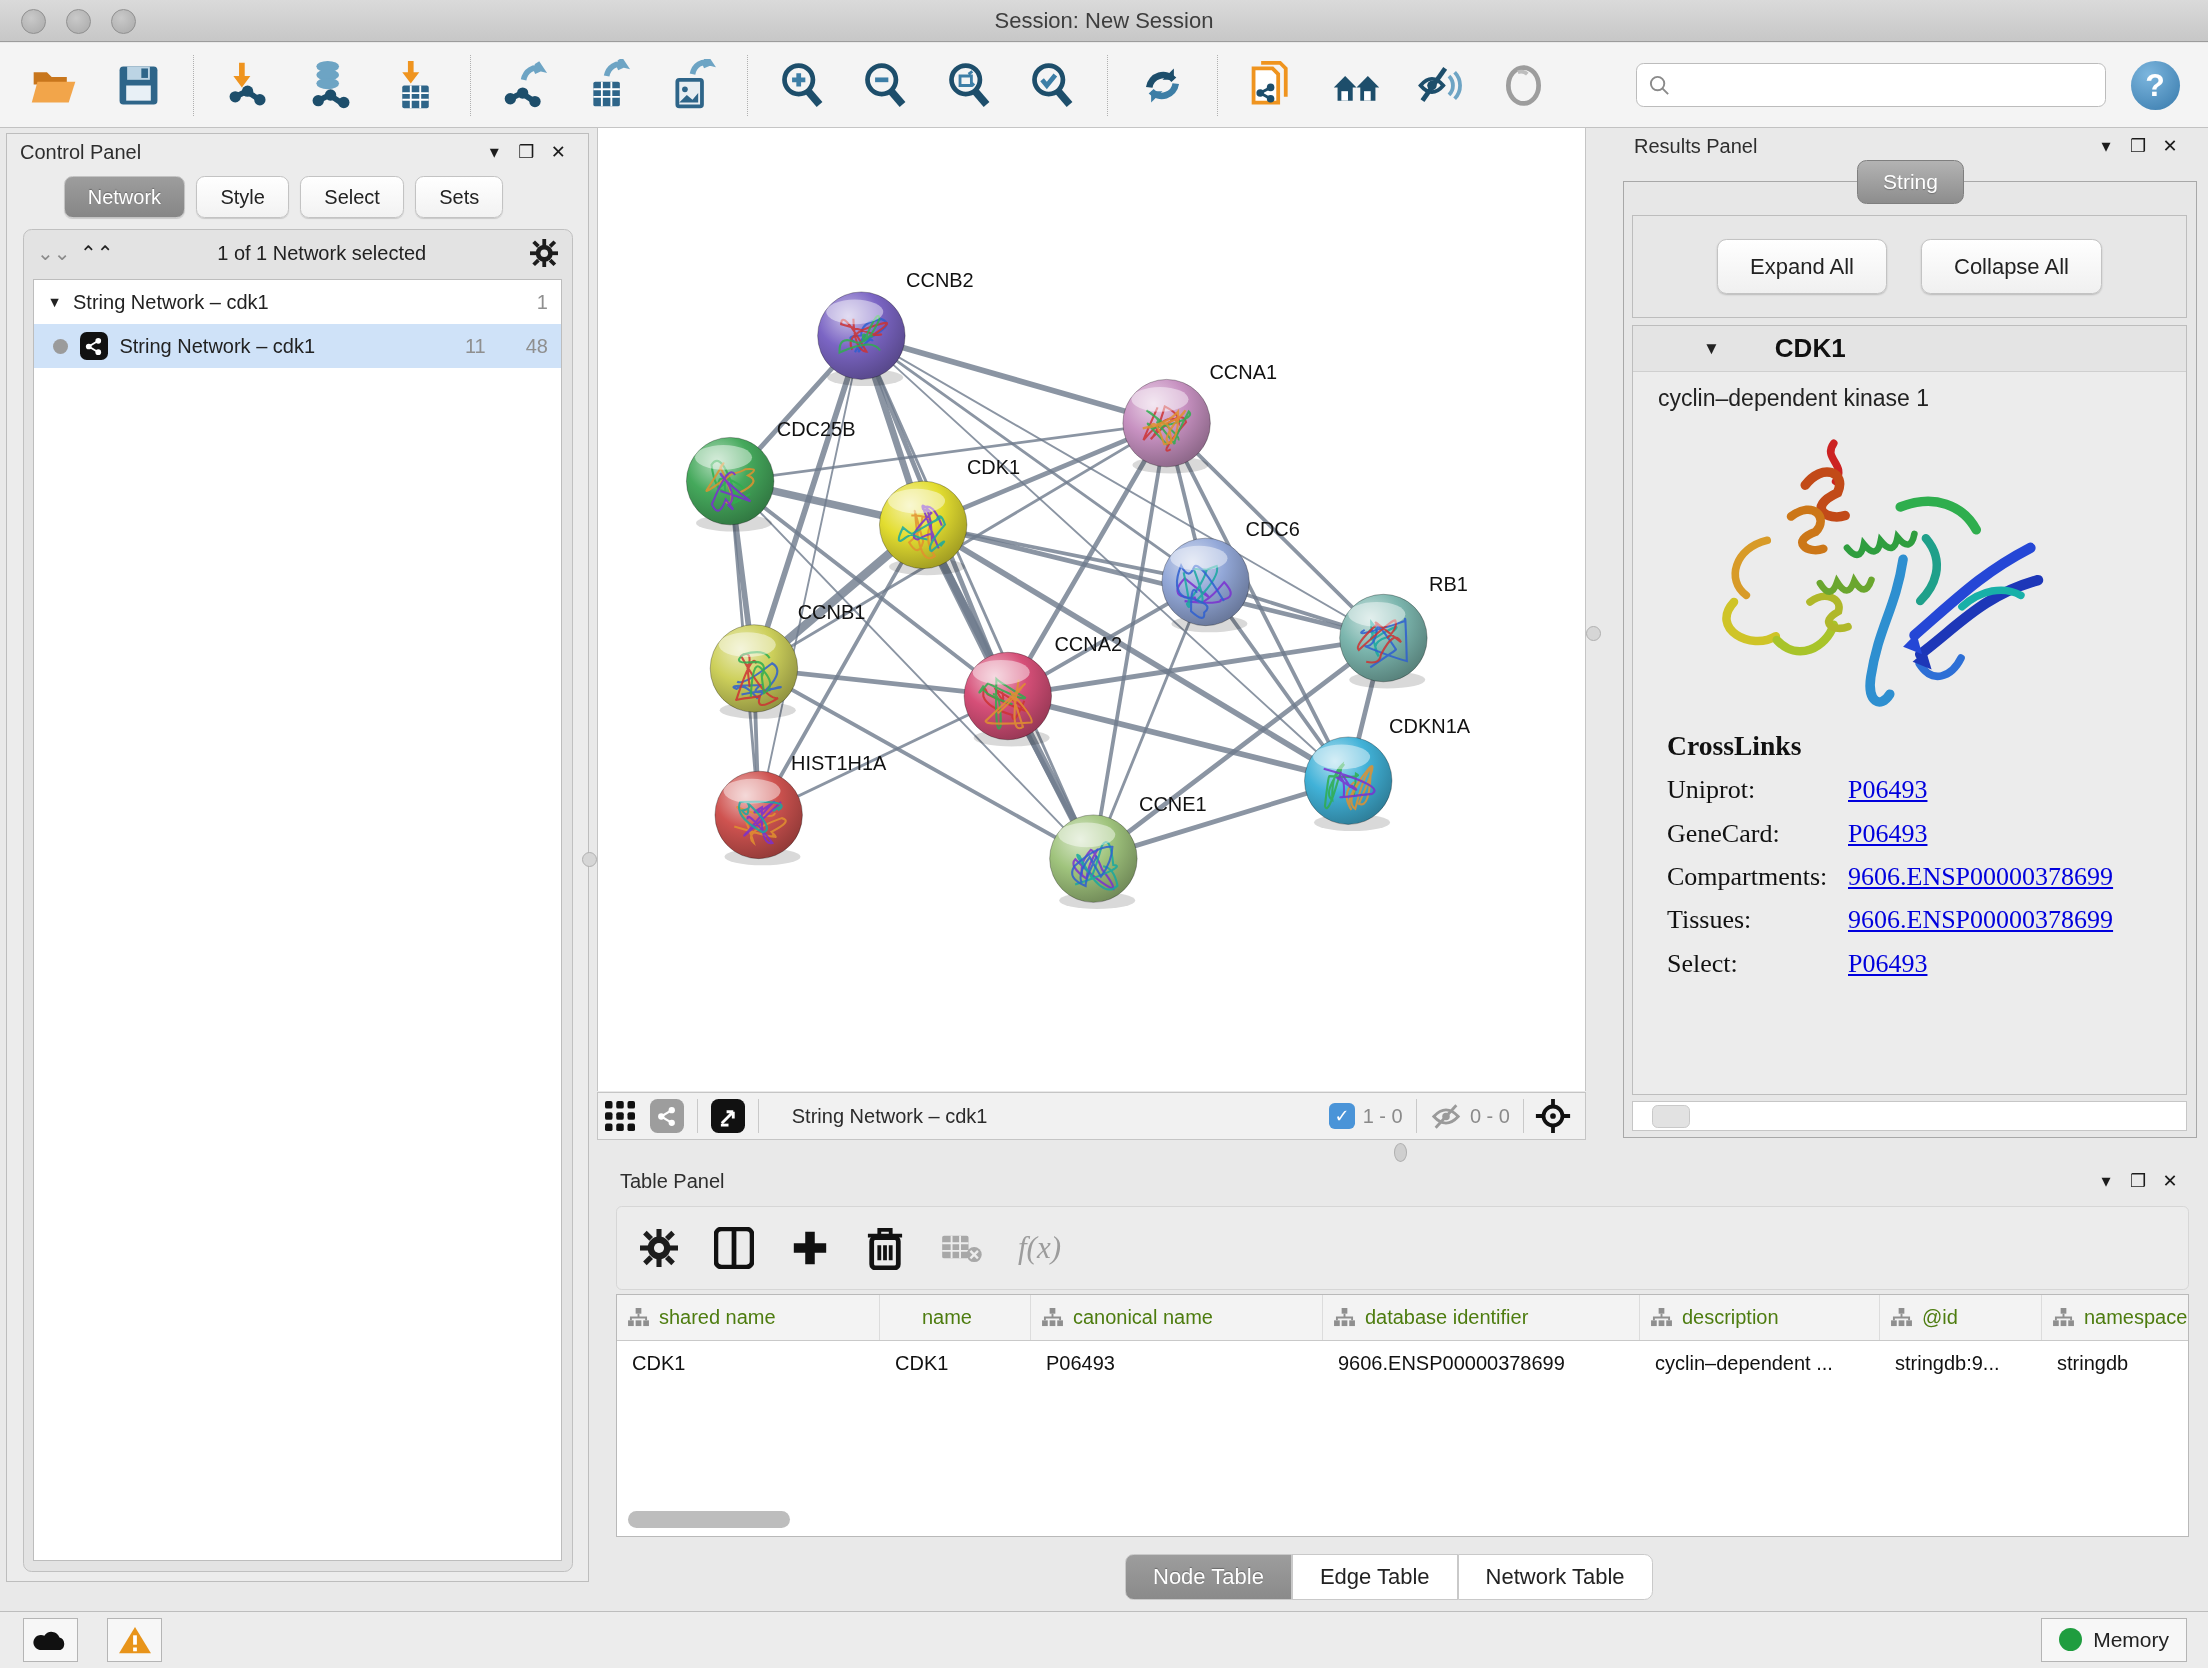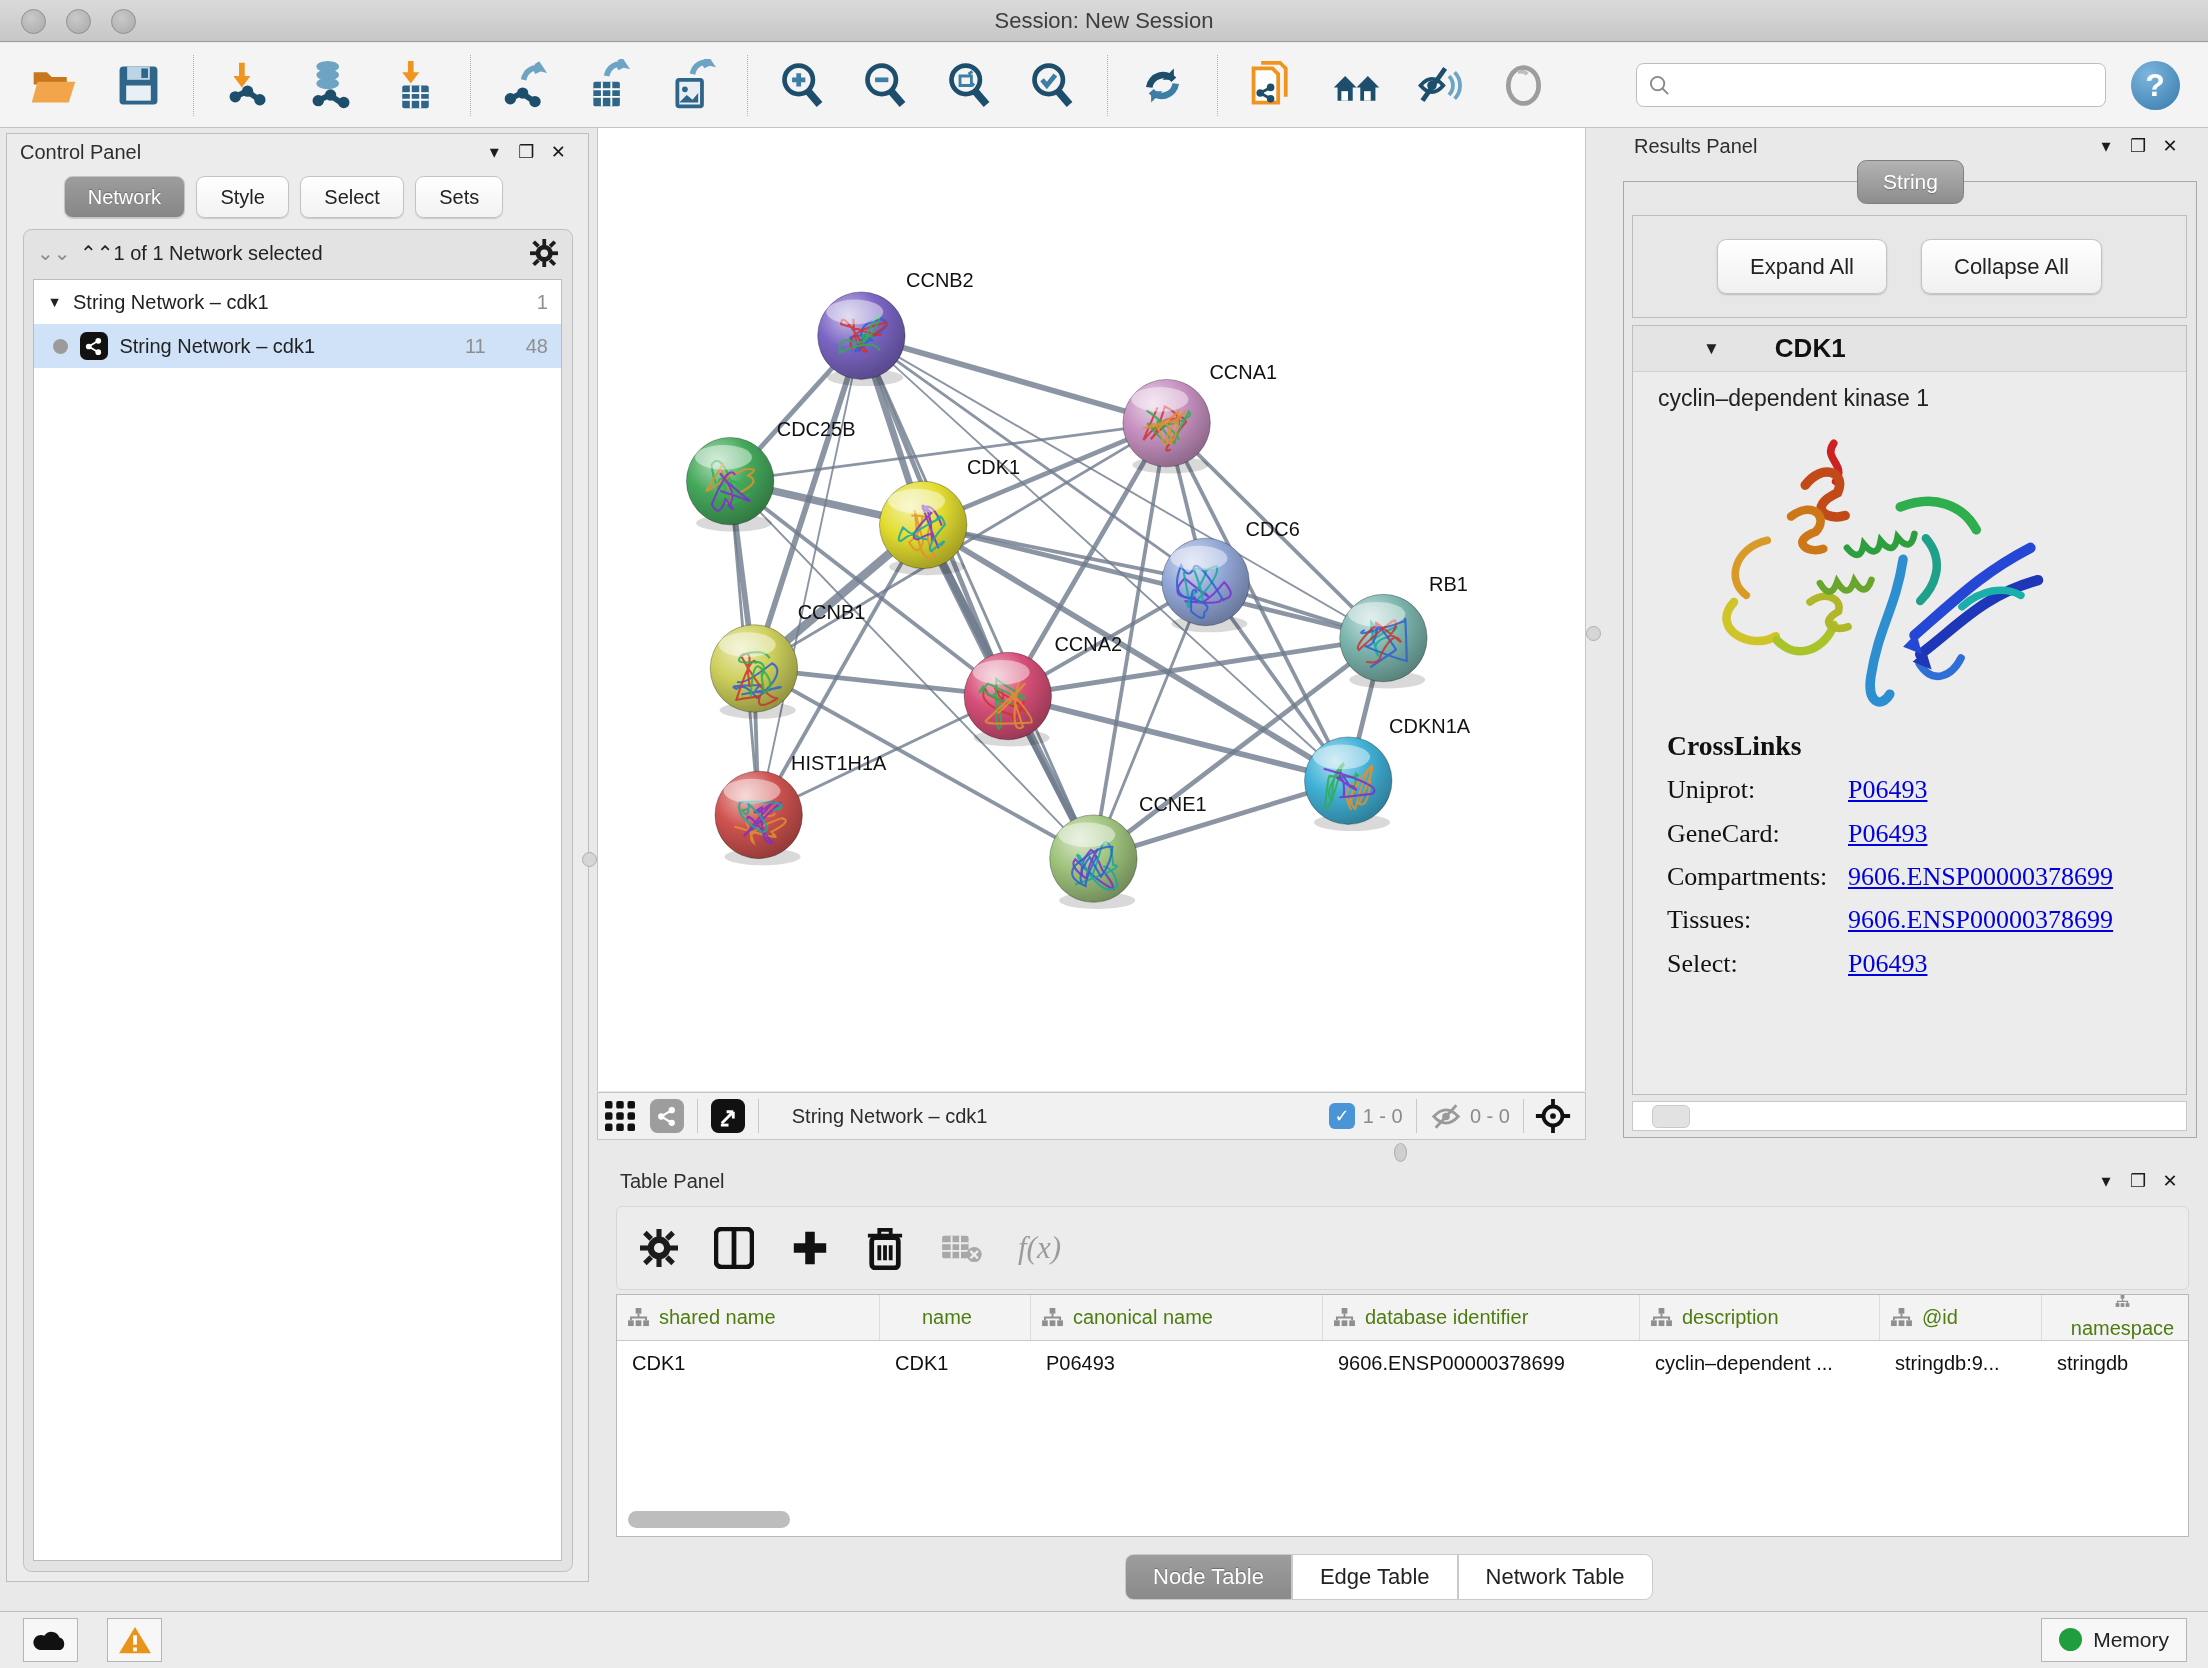--- a/index.html
+++ b/index.html
@@ -25,21 +25,21 @@
   
   .cpanel{left:5.7px;top:133px;width:583px;height:1449px;background:#ececec;border:1px solid #bdbdbd}
   .phead{height:36px;display:flex;align-items:center;padding:0 13.3px;font-size:20px;color:#2e2e2e}
   .phead .spacer{flex:1}
   .picon{width:32px;text-align:center;font-size:18px;color:#1c1c1c}
   .seg{position:absolute;left:57px;top:42px;display:flex;gap:11.4px}
   .segbtn{height:42px;padding:0 23px;border:1px solid #c3c3c3;border-radius:8.6px;background:linear-gradient(#ffffff,#f2f2f2);font-size:20px;display:flex;align-items:center;color:#222;box-shadow:0 1px 1px rgba(0,0,0,.15)}
   .segbtn.sel{background:linear-gradient(#9d9d9d,#868686);color:#fff;text-shadow:0 -1px 1px rgba(0,0,0,.3)}
   .cbox{position:absolute;left:16px;top:95px;width:550px;height:1343px;border:1px solid #c0c0c0;border-radius:8.6px;background:#e3e3e3}
   .cbox-head{height:46px;display:flex;align-items:center;padding:0 13.3px;font-size:20px;color:#222}
-  .cbox-head .mid{flex:1;}
+  .cbox-head .mid{flex:1;text-align:center}
   .netlist{position:absolute;left:9.5px;top:49px;width:529px;height:1282px;background:#fff;border:1px solid #bdbdbd;font-size:20px}
   .nrow{height:44px;display:flex;align-items:center;padding:0 13.3px;gap:11.4px}
   .nrow .cnt{color:#8f8f8f}
   .nrow.sel{background:#cfe2f8}
   .sharebadge{width:28.5px;height:28.5px;border-radius:6.7px;background:#111;display:flex;align-items:center;justify-content:center}
   .dot{width:15px;height:15px;border-radius:50%;background:#9b9b9b}
 
   
   .canvas{left:597px;top:127px;width:989px;height:964px;background:#fff;border:1px solid #c5c5c5;border-bottom:none}
   .nettool{left:597px;top:1092px;width:989px;height:48px;background:#f1f1f1;border:1px solid #c5c5c5;display:flex;align-items:center;font-size:20px;color:#8a8a8a}
@@ -762,21 +762,21 @@
           <g fill="#8f8f8f">
             <rect x="8" y="0" width="6" height="6"></rect>
             <rect x="0" y="13" width="6" height="6"></rect>
             <rect x="8" y="13" width="6" height="6"></rect>
             <rect x="16" y="13" width="6" height="6"></rect>
           </g>
           <path d="M11 6 v4 M3 13 v-3 h16 v3" stroke="#8f8f8f" stroke-width="2" fill="none"></path>
         </svg>
         <span>@id</span>
       </div>
-      <div class="th" style="width: 162px; flex-direction: column;">
+      <div class="th" style="width: 162px;">
         <svg width="21" height="19" viewBox="0 0 22 20">
           <g fill="#8f8f8f">
             <rect x="8" y="0" width="6" height="6"></rect>
             <rect x="0" y="13" width="6" height="6"></rect>
             <rect x="8" y="13" width="6" height="6"></rect>
             <rect x="16" y="13" width="6" height="6"></rect>
           </g>
           <path d="M11 6 v4 M3 13 v-3 h16 v3" stroke="#8f8f8f" stroke-width="2" fill="none"></path>
         </svg>
         <span>namespace</span>

